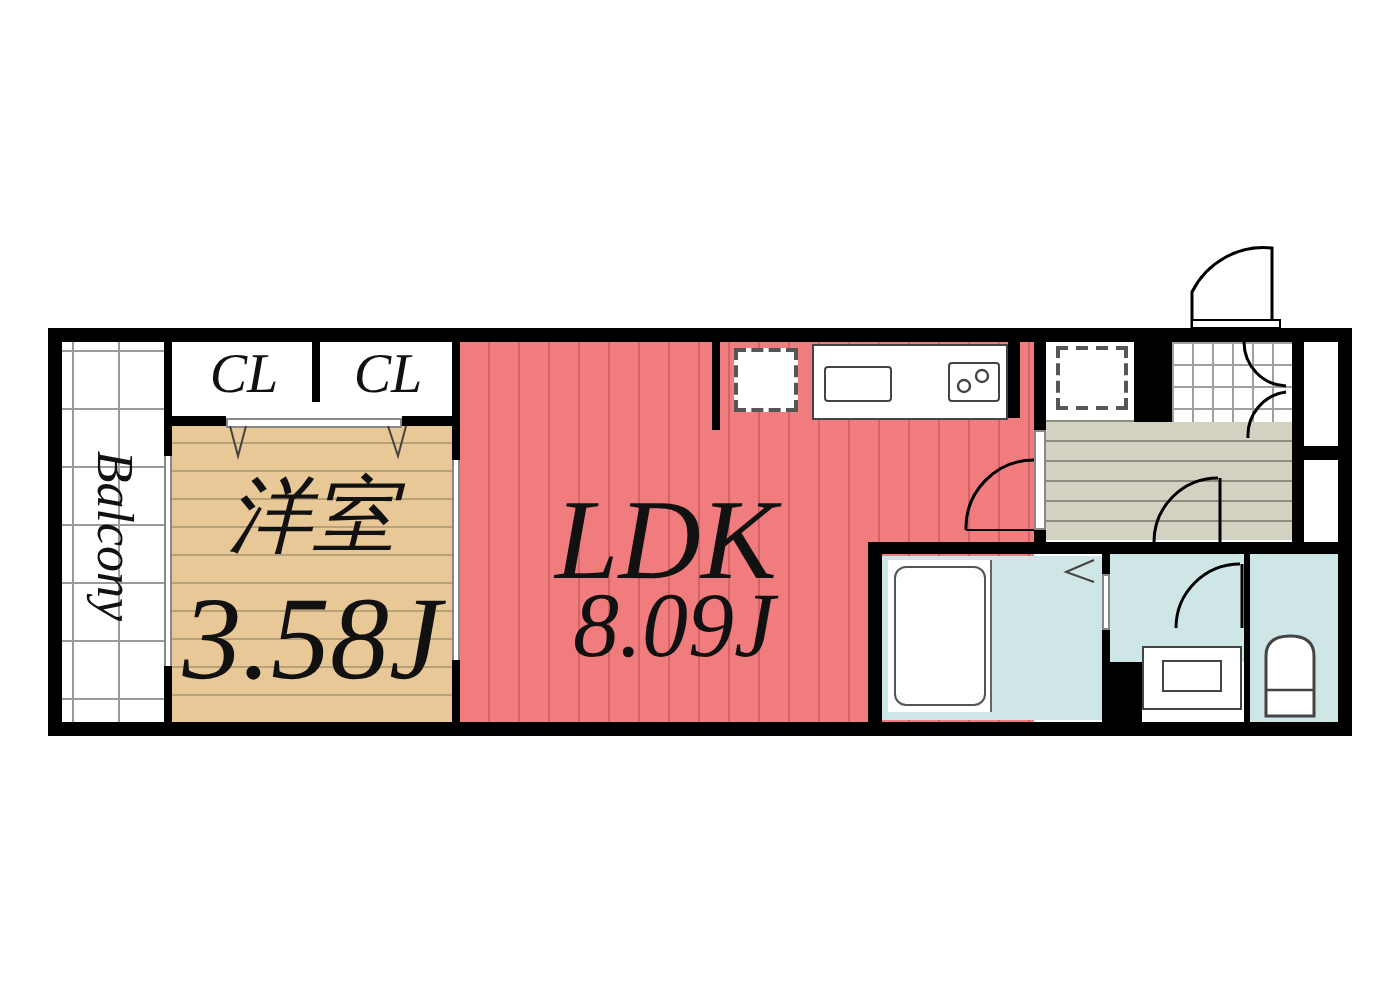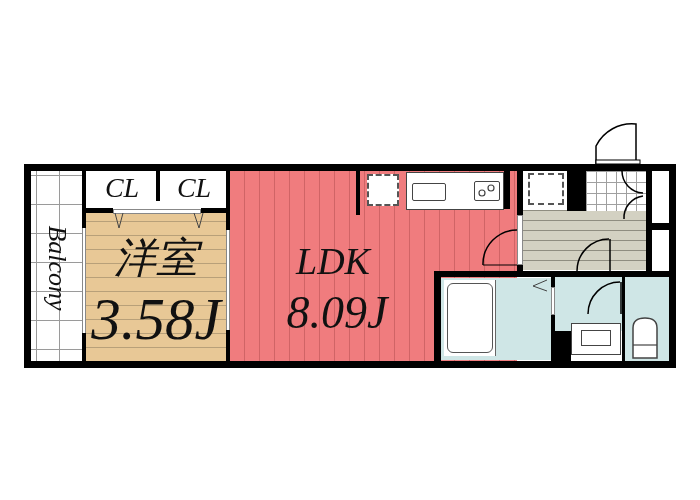--- a/index.html
+++ b/index.html
@@ -142,14 +142,14 @@
 </svg>
 
 <div class="label" style="left:92px; top:174px; width:60px; font-size:28px;">CL</div>
 <div class="label" style="left:164px; top:174px; width:60px; font-size:28px;">CL</div>
 
 <div class="label" style="left:2px; top:255px; width:110px; font-size:26px; transform:rotate(90deg);">Balcony</div>
 
 <div class="label" style="left:96px; top:237px; width:120px; font-size:42px; font-family:'DejaVu Sans', sans-serif; font-style:italic; font-weight:normal;">洋室</div>
 <div class="label" style="left:86px; top:290px; width:140px; font-size:59px;">3.58J</div>
 
-<div class="label" style="left:268px; top:242px; width:130px; font-size:38px;">LDK</div>
+<div class="label" style="left:268px; top:242px; width:130px; font-size:57px;">LDK</div>
 <div class="label" style="left:262px; top:290px; width:150px; font-size:46px;">8.09J</div>
 
 </body></html>

